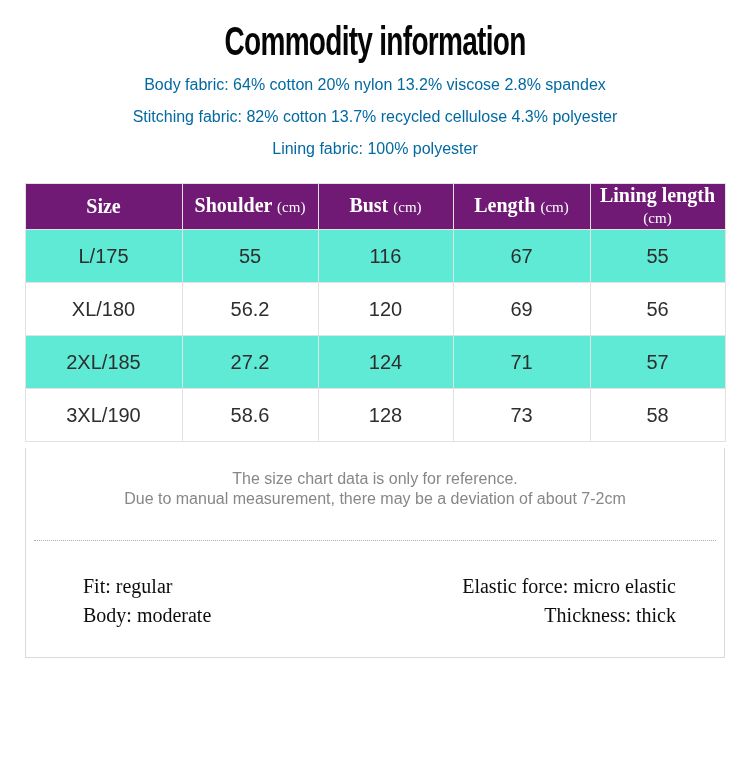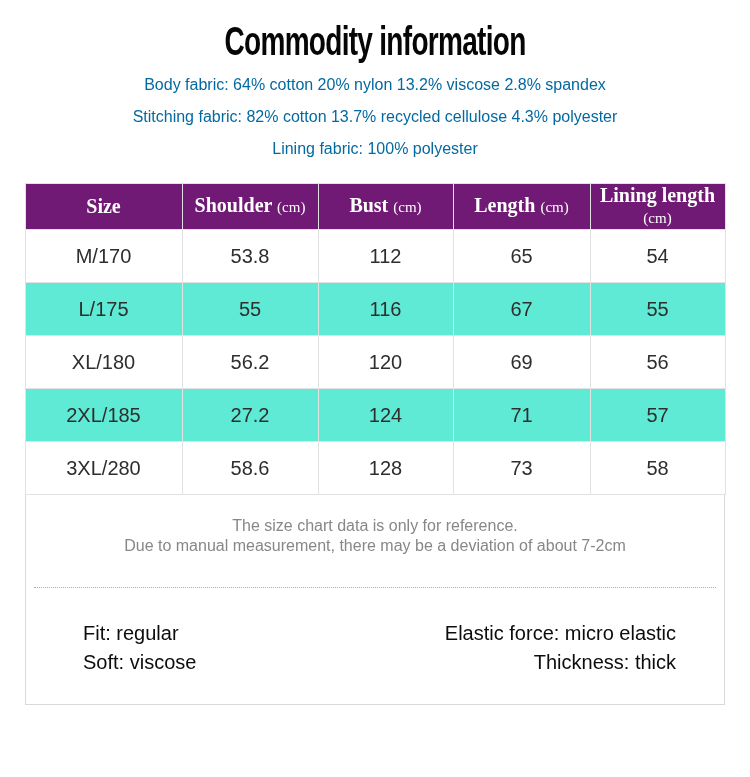--- a/index.html
+++ b/index.html
@@ -70,21 +70,21 @@
     font-size: 20px;
     color: #2e2e2e;
     border: 1px solid #e2e2e2;
     background: #ffffff;
   }
   table.size-table tr.alt td { background: #5eead4; }
 
   
   .info-box {
     width: 700px;
-    margin: 0 auto;
+    margin: 6px auto;
     height: 210px;
     border-left: 1px solid #d9d9d9;
     border-right: 1px solid #d9d9d9;
     border-bottom: 1px solid #d9d9d9;
     padding-top: 21px;
   }
   .note-line {
     text-align: center;
     font-size: 16px;
     line-height: 20px;
@@ -94,21 +94,21 @@
     border: none;
     border-top: 1px dotted #b0b0b0;
     margin: 31px 8px 0 8px;
     height: 0;
   }
   .attr-grid {
     display: flex;
     justify-content: space-between;
     padding: 31px 48px 0 57px;
   }
-  .attr-col { font-size: 20px; color: #0d0d0d; }
+  .attr-col { font-size: 20px; color: #0d0d0d; font-family: Liberation Serif, serif; }
   .attr-col.left { text-align: left; }
   .attr-col.right { text-align: right; }
   .attr-line { line-height: 29px; }
 </style>
 </head>
 <body>
 
 <div class="page">
 
   <div class="title-wrap">
@@ -146,27 +146,20 @@
           <span class="h-label">Length</span>
           <span class="h-unit">(cm)</span>
         </th>
         <th>
           <span class="h-label">Lining length</span><br>
           <span class="h-unit">(cm)</span>
         </th>
       </tr>
     </thead>
     <tbody>
-      <tr>
-        <td>M/170</td>
-        <td>53.8</td>
-        <td>112</td>
-        <td>65</td>
-        <td>54</td>
-      </tr>
       <tr class="alt">
         <td>L/175</td>
         <td>55</td>
         <td>116</td>
         <td>67</td>
         <td>55</td>
       </tr>
       <tr>
         <td>XL/180</td>
         <td>56.2</td>
@@ -175,37 +168,37 @@
         <td>56</td>
       </tr>
       <tr class="alt">
         <td>2XL/185</td>
         <td>27.2</td>
         <td>124</td>
         <td>71</td>
         <td>57</td>
       </tr>
       <tr>
-        <td>3XL/280</td>
+        <td>3XL/190</td>
         <td>58.6</td>
         <td>128</td>
         <td>73</td>
         <td>58</td>
       </tr>
     </tbody>
   </table>
 
   <div class="info-box">
     <div class="note-line">The size chart data is only for reference.</div>
     <div class="note-line">Due to manual measurement, there may be a deviation of about 7-2cm</div>
     <hr class="dotted-divider">
     <div class="attr-grid">
       <div class="attr-col left">
         <div class="attr-line">Fit: regular</div>
-        <div class="attr-line">Soft: viscose</div>
+        <div class="attr-line">Body: moderate</div>
       </div>
       <div class="attr-col right">
         <div class="attr-line">Elastic force: micro elastic</div>
         <div class="attr-line">Thickness: thick</div>
       </div>
     </div>
   </div>
 
 </div>
 

